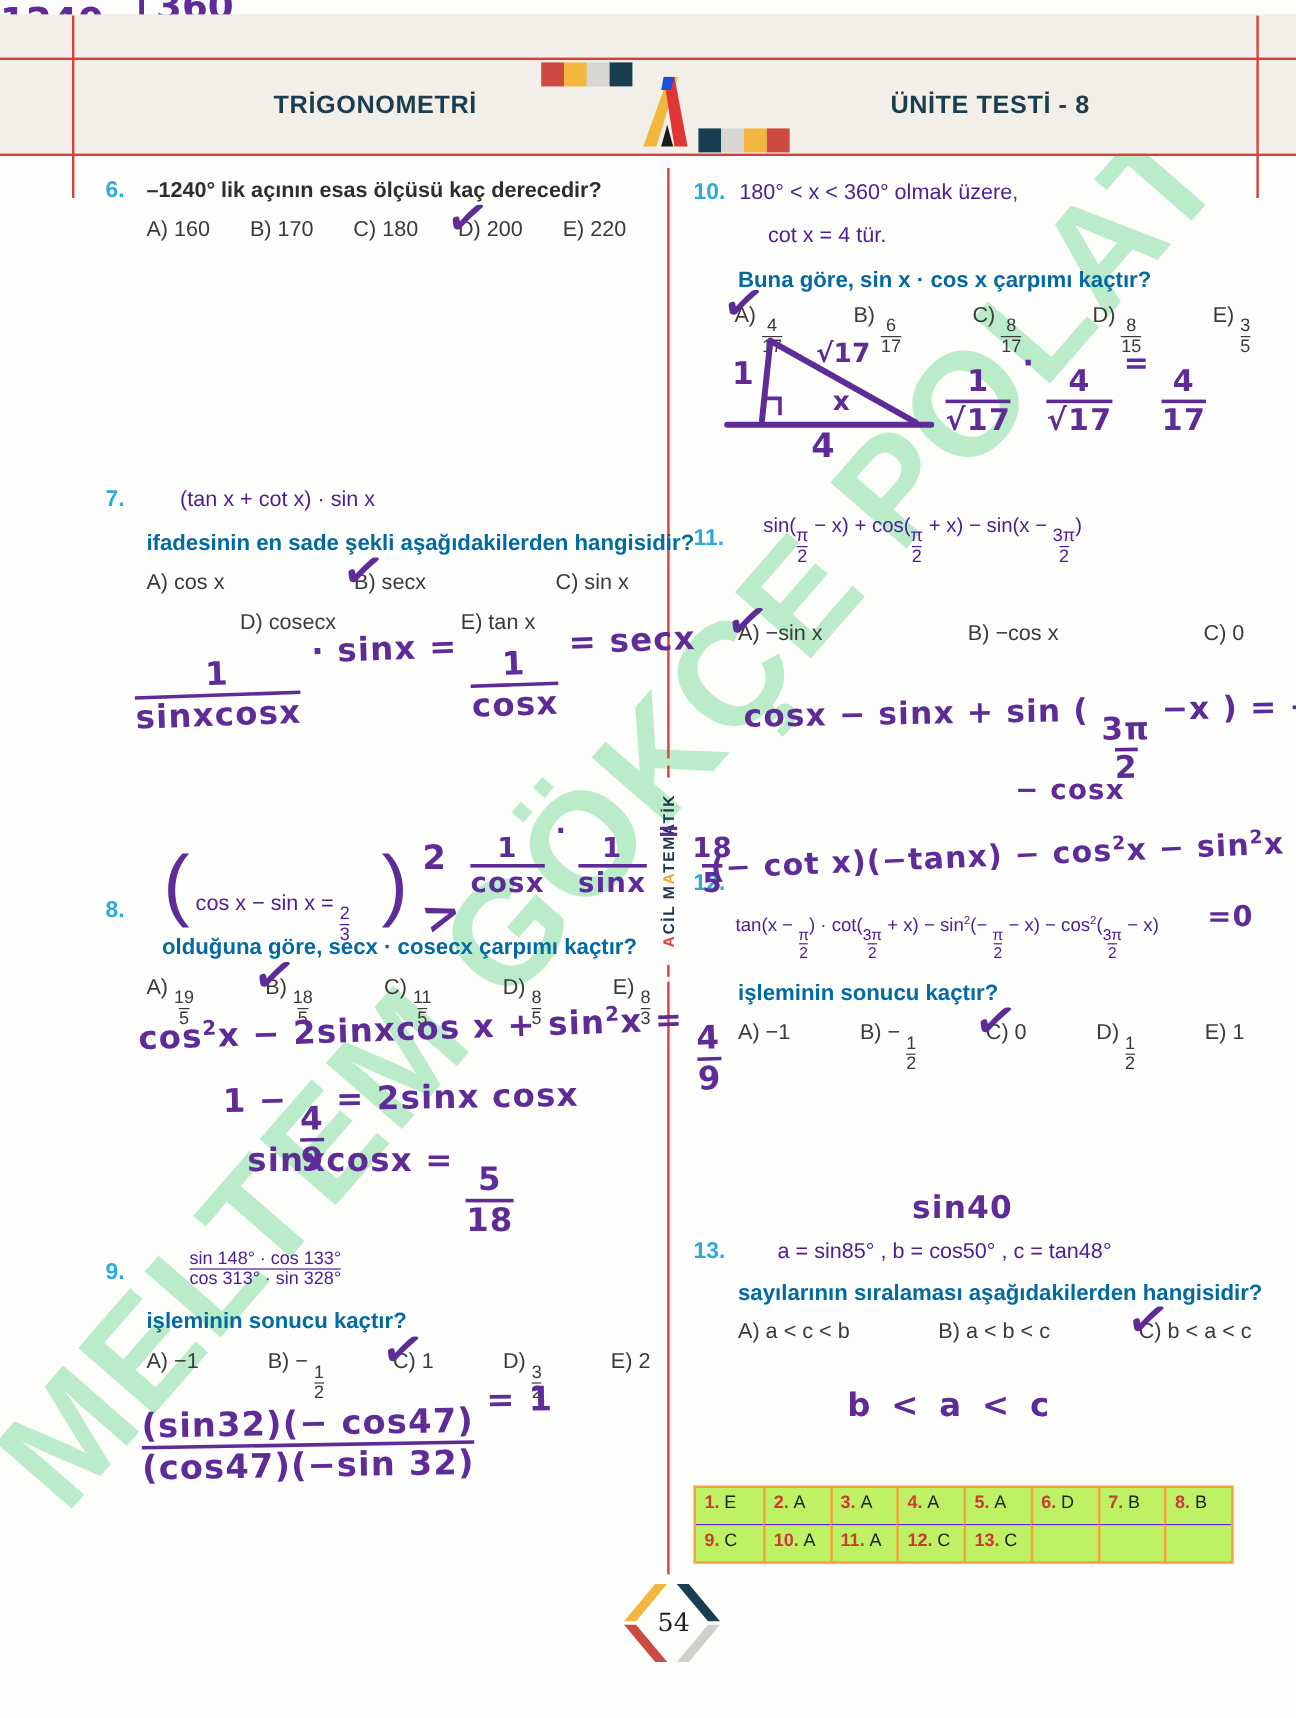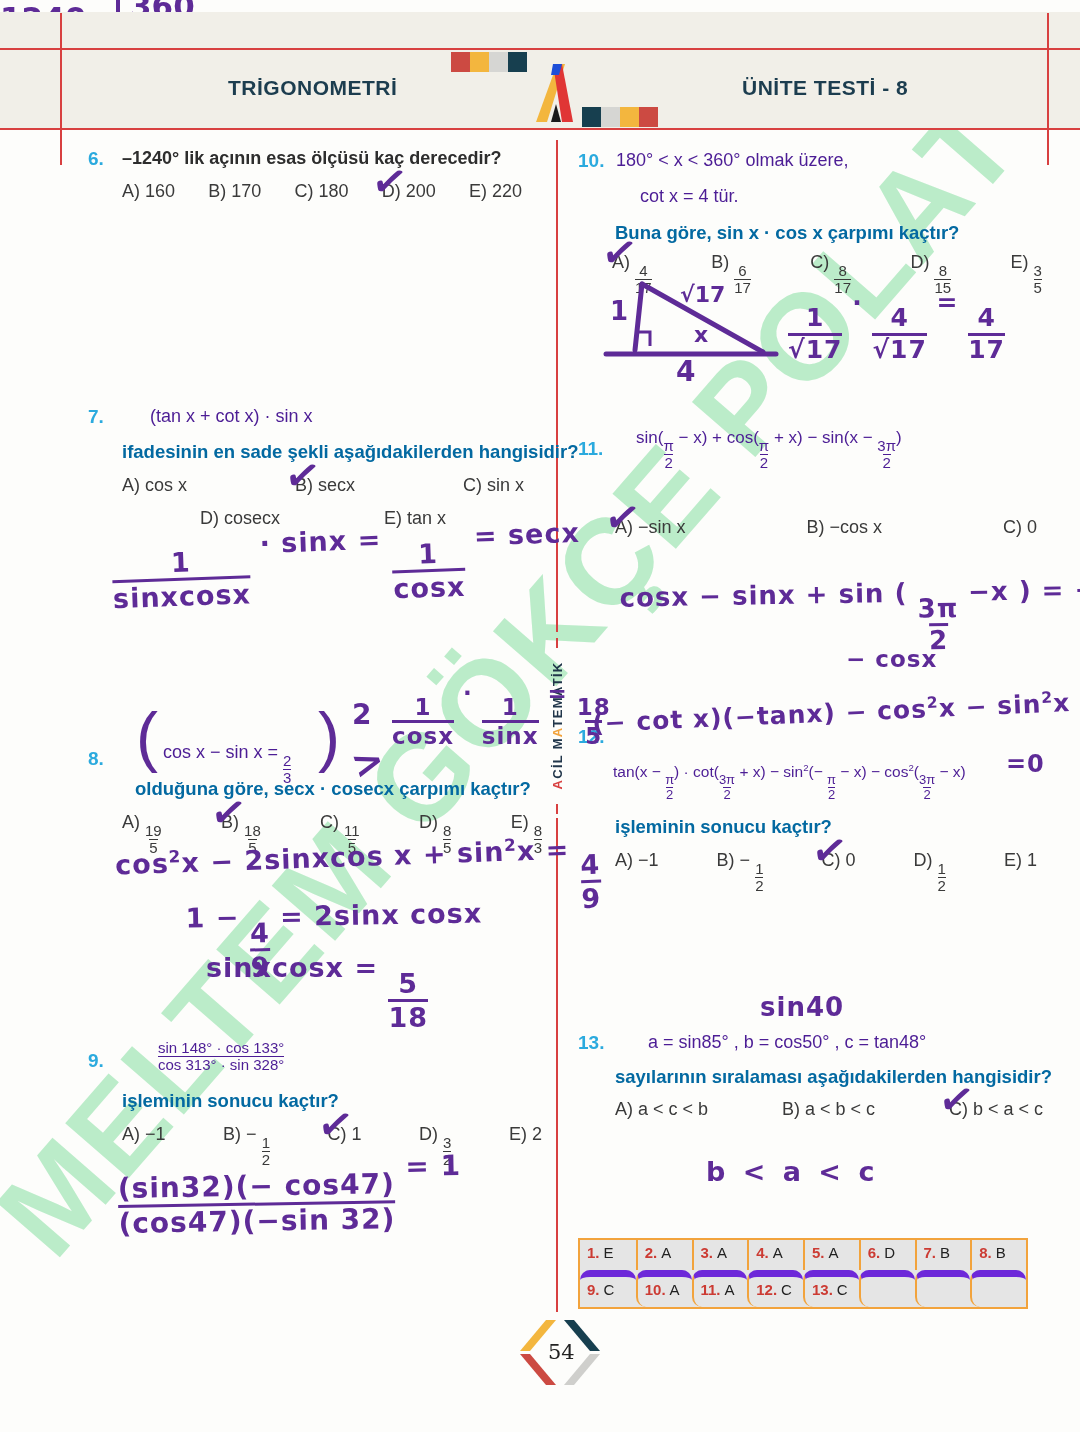--- a/index.html
+++ b/index.html
@@ -75,23 +75,23 @@
   #q10-opts{left:612px;top:252px;width:430px;}
   #q10-tri{left:598px;top:276px;z-index:4;}
   #q11-num{left:578px;top:438px;} #q11-expr{left:636px;top:428px;font-size:17px;}
   #q11-prompt{left:615px;top:484px;} #q11-opts{left:615px;top:517px;width:422px;}
   #q12-num{left:578px;top:726px;} #q12-expr{left:613px;top:762px;font-size:15.5px;}
   #q12-expr .fr{font-size:13px;}
   #q12-prompt{left:615px;top:816px;} #q12-opts{left:615px;top:850px;width:422px;}
   #q13-num{left:578px;top:1032px;} #q13-expr{left:648px;top:1032px;}
   #q13-prompt{left:615px;top:1066px;} #q13-opts{left:615px;top:1099px;width:428px;text-align:right;}
   
-  #ak{left:578px;top:1238px;width:446px;border:2px solid #f2a33c;background:#e5e5e5;z-index:4;}
+  #ak{left:578px;top:1238px;width:446px;border:2px solid #f2a33c;background:#bef264;z-index:4;}
   .ak-row{display:grid;grid-template-columns:repeat(8,1fr);}
-  .ak-row + .ak-row .ak-cell{border-top:7px solid #6d28d9;border-radius:10px;}
+  .ak-row + .ak-row .ak-cell{border-top:1px solid #6d28d9;}
   .ak-cell{height:26px;padding:4px 0 0 7px;font-size:15px;color:#222;}
   .ak-cell + .ak-cell{border-left:2px solid #f2a33c;}
   .ak-n{color:#cc3b33;font-weight:bold;margin-right:4px;}
   
   .dseg{position:absolute;left:556px;width:2px;background:#d84040;z-index:2;}
   #dseg1{top:140px;height:492px;} #dseg2{top:818px;height:494px;}
   .vdash{position:absolute;left:556px;width:2px;height:10px;background:#d84040;z-index:2;}
   #vdash1{top:638px;} #vdash2{top:804px;}
   #divlabel{left:538px;top:650px;width:38px;height:150px;display:flex;align-items:center;
             justify-content:center;z-index:3;background:transparent;}

